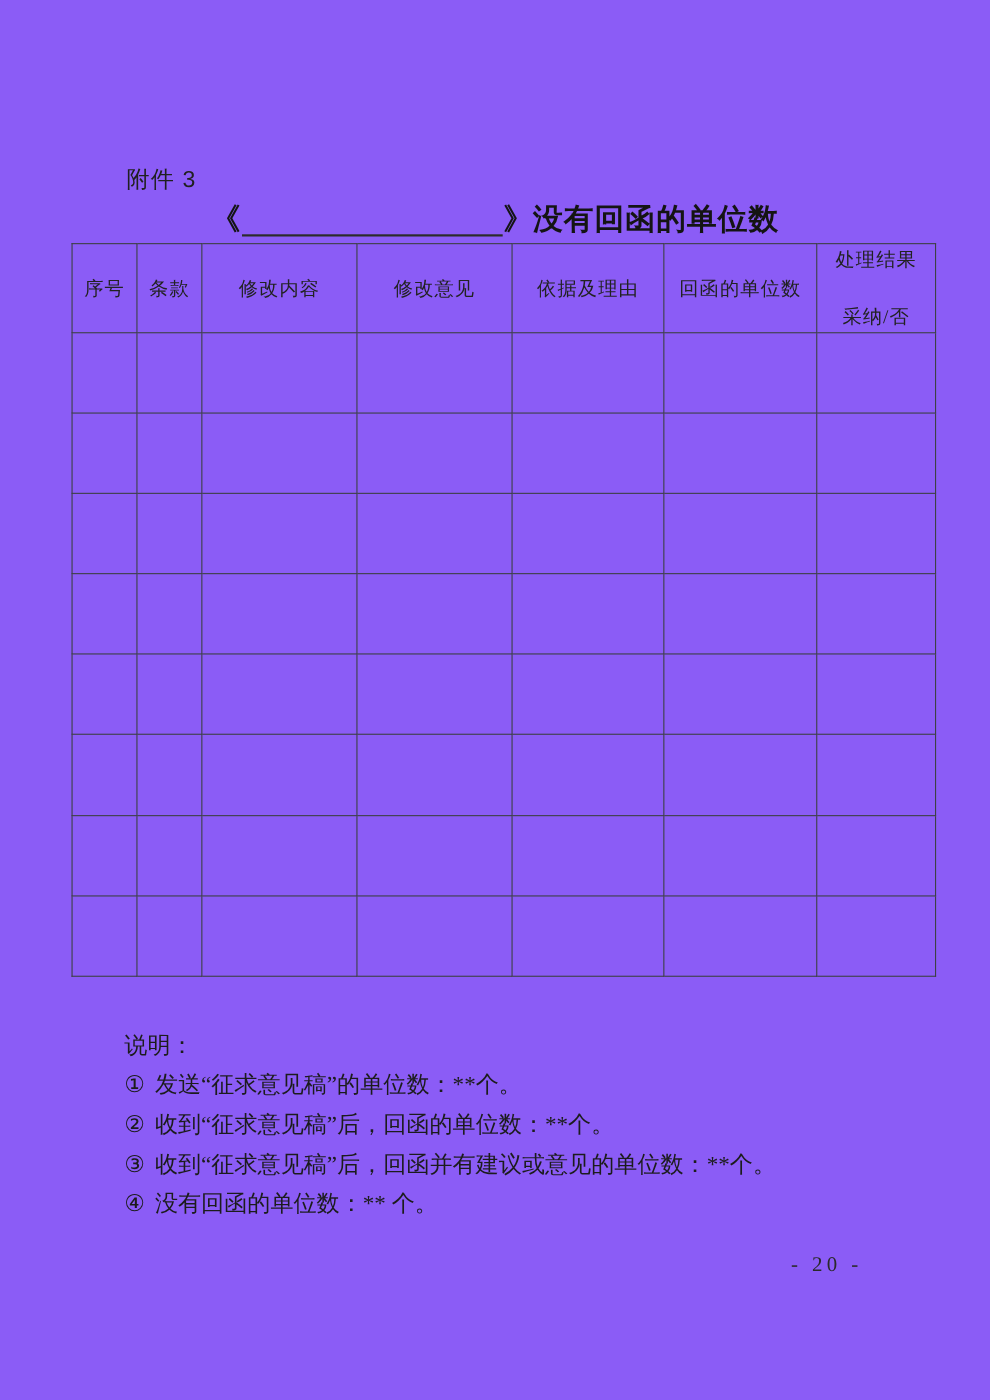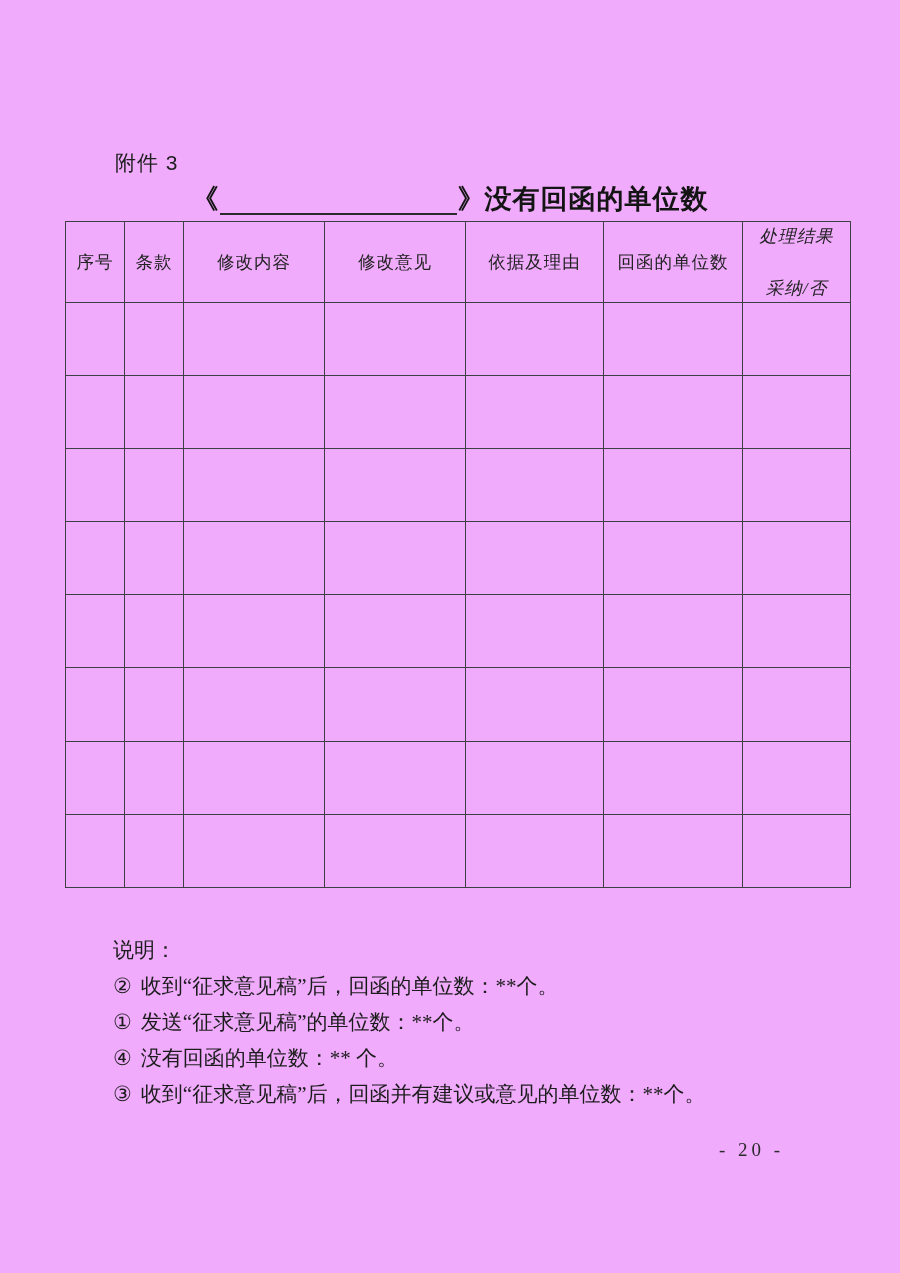--- a/index.html
+++ b/index.html
@@ -5,21 +5,21 @@
   html, body {
     margin: 0;
     padding: 0;
     background: #e8e8e6;
   }
   .page {
     position: relative;
     width: 900px;
     height: 1273px;
     margin: 0 auto;
-    background: #f0abfc;
+    background: #8b5cf6;
     overflow: hidden;
     font-family: "Liberation Serif", "DejaVu Serif", serif;
     color: #1e1e1e;
   }
   
   .attachment-label {
     position: absolute;
     left: 115px;
     top: 149px;
     font-family: "Liberation Sans", "DejaVu Sans", sans-serif;
@@ -79,21 +79,20 @@
   }
   .form-table tbody td {
     height: 72.1px;
   }
   .result-header {
     display: flex;
     flex-direction: column;
     gap: 28px;
     align-items: center;
     justify-content: flex-end;
-    font-style: italic;
   }
   
   .notes {
     position: absolute;
     left: 113px;
     top: 932px;
     display: flex;
     align-items: flex-start;
     font-size: 21px;
     line-height: 36px;
@@ -233,22 +232,22 @@
           <td></td>
           <td></td>
           <td></td>
         </tr>
       </tbody>
   </table>
 
   <div class="notes">
     <span class="notes-label">说明：</span>
     <div class="notes-items">
+        <div class="note-line"><span class="note-marker">①</span><span>发送“征求意见稿”的单位数：**个。</span></div>
         <div class="note-line"><span class="note-marker">②</span><span>收到“征求意见稿”后，回函的单位数：**个。</span></div>
-        <div class="note-line"><span class="note-marker">①</span><span>发送“征求意见稿”的单位数：**个。</span></div>
+        <div class="note-line"><span class="note-marker">③</span><span>收到“征求意见稿”后，回函并有建议或意见的单位数：**个。</span></div>
         <div class="note-line"><span class="note-marker">④</span><span>没有回函的单位数：** 个。</span></div>
-        <div class="note-line"><span class="note-marker">③</span><span>收到“征求意见稿”后，回函并有建议或意见的单位数：**个。</span></div>
       </div>
   </div>
 
   <div class="page-number">- 20 -</div>
 
 </div>
 
 </body></html>

